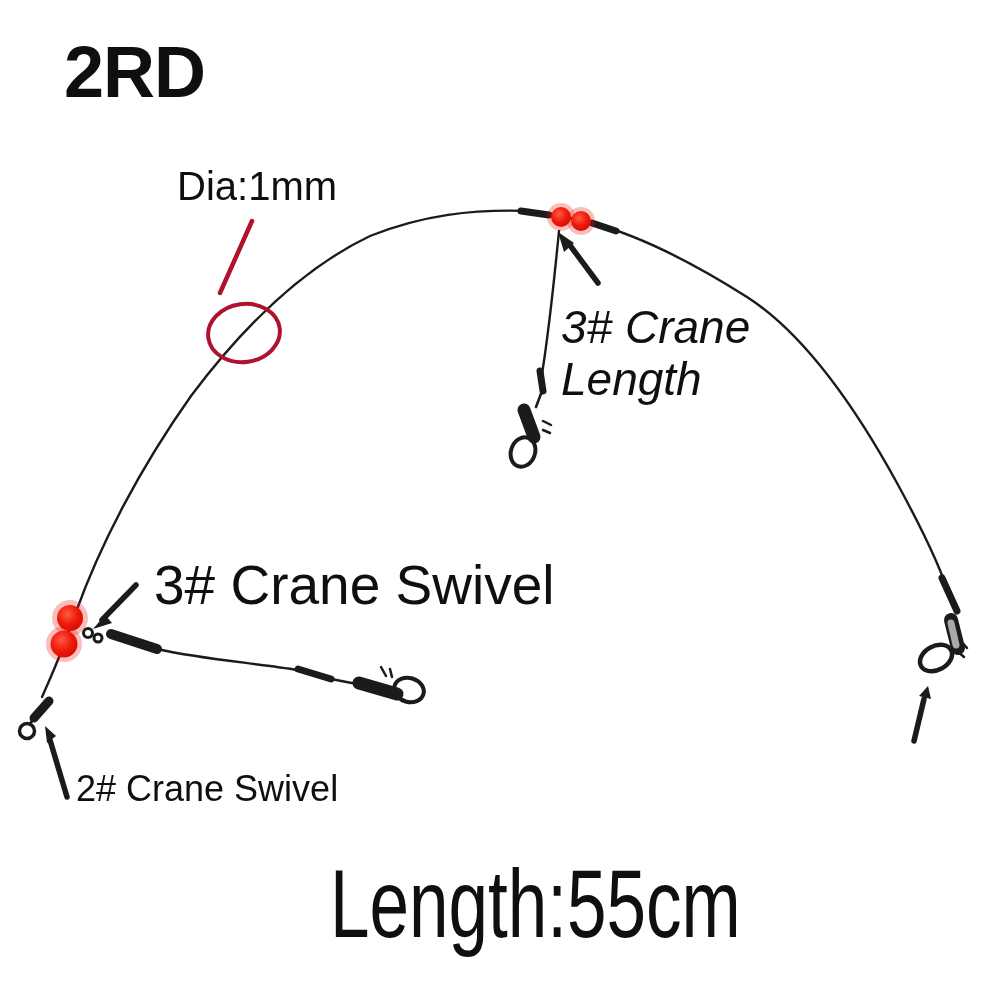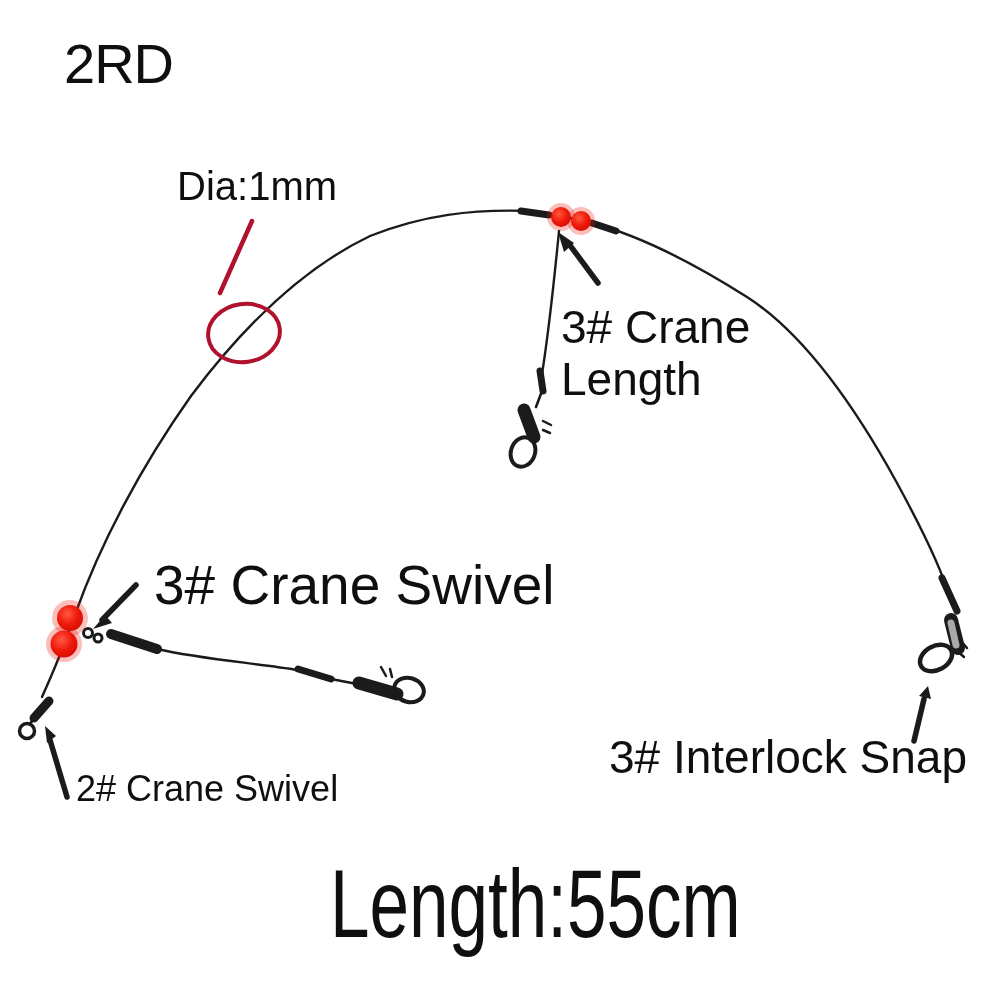--- a/index.html
+++ b/index.html
@@ -8,23 +8,23 @@
   }
   html,body{margin:0;padding:0;}
   body{
     width:1000px;height:1000px;background:var(--background);
     font-family:"Liberation Sans", sans-serif;color:var(--text);
     position:relative;overflow:hidden;
   }
   .stage{position:absolute;inset:0;}
   svg{position:absolute;left:0;top:0;}
   .lbl{position:absolute;line-height:1;white-space:nowrap;color:var(--text);}
-  .lbl-title{left:64px;top:36px;font-size:56px;letter-spacing:-1px;}
+  .lbl-title{left:64px;top:36px;font-size:72px;letter-spacing:-1px;font-weight:bold;}
   .lbl-dia{left:177px;top:166px;font-size:40px;}
-  .lbl-top{left:561px;top:301px;font-size:46px;line-height:52px;}
+  .lbl-top{left:561px;top:301px;font-size:46px;line-height:52px;font-style:italic;}
   .lbl-left{left:154px;top:558px;font-size:55px;}
   .lbl-leftend{left:76px;top:771px;font-size:36px;}
   .lbl-rightend{left:609px;top:734px;font-size:46px;}
   .lbl-length{left:330px;top:856px;font-size:96px;transform:scaleX(0.74);transform-origin:left top;}
   .wire{stroke:var(--wire);stroke-width:2.4;fill:none;stroke-linecap:round;}
   .wire-thin{stroke:var(--wire);stroke-width:2.6;fill:none;stroke-linecap:round;}
   .crimp{stroke:var(--wire);stroke-width:7;fill:none;stroke-linecap:round;}
   .hw{stroke:var(--wire);fill:none;stroke-linecap:round;}
   .ring{stroke:var(--wire);fill:none;}
   .bead{fill:url(#beadGrad);}
@@ -125,15 +125,14 @@
   </svg>
 
   <div class="lbl lbl-title">2RD</div>
   <div class="lbl lbl-dia">Dia:1mm</div>
   <div class="lbl lbl-top">
     <div>3# Crane</div>
     <div>Length</div>
   </div>
   <div class="lbl lbl-left">3# Crane Swivel</div>
   <div class="lbl lbl-leftend">2# Crane Swivel</div>
-  <div class="lbl lbl-rightend">3# Interlock Snap</div>
   <div class="lbl lbl-length">Length:55cm</div>
 </div>
 
 </body></html>

